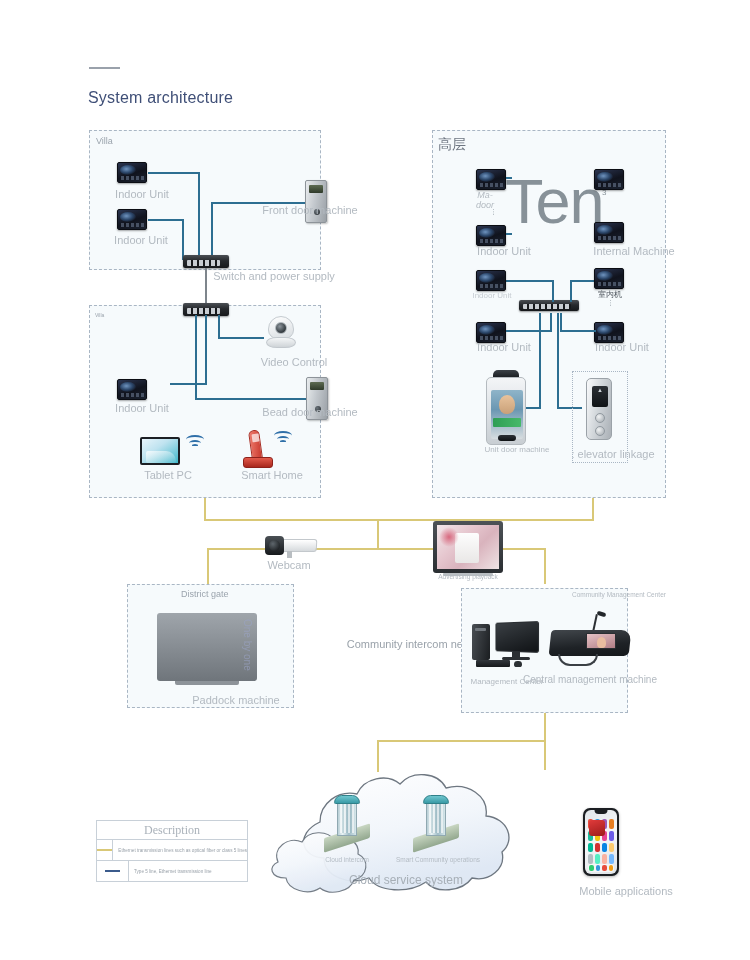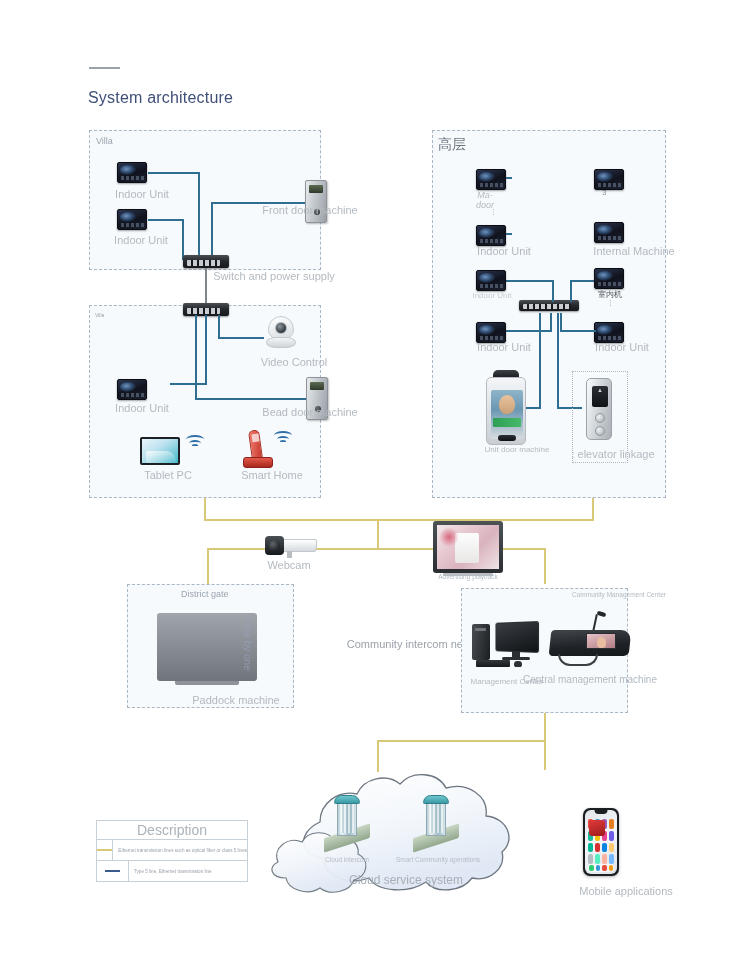--- a/index.html
+++ b/index.html
@@ -446,21 +446,21 @@
 
   
   .legend {
     position:absolute; left:96px; top:820px; width:152px;
     border:1px solid #c8d0d8; background:#fff;
   }
   .legend .lrow { display:flex; border-top:1px solid #c8d0d8; height:21px; align-items:center; }
   .legend .lrow:first-child { border-top:none; }
   .legend .lhead {
     height:18px; display:flex; align-items:center; justify-content:center;
-    font-size:14px; color:#aab2ba;
+    font-size:12px; color:#aab2ba;font-family:Liberation Serif, serif;
   }
   .legend .sw { width:32px; display:flex; align-items:center; justify-content:center;
                 border-right:1px solid #c8d0d8; height:100%; }
   .legend .sw i { display:block; width:15px; height:2px; }
   .legend .ltxt { flex:1; padding-left:5px; font-size:4.6px; color:#9aa2aa; white-space:nowrap; }
 
   
   .cc { transform: translateX(-50%); }
 </style>
 </head>
@@ -535,20 +535,21 @@
   <div class="wifi" style="left:274px; top:430px;">
     <i></i>
       <i></i>
       <i></i>
   </div>
   <div class="cap cc" style="left:272px; top:469px;">Smart Home</div>
 
   <div class="panel" style="left:432px; top:130px; width:234px; height:368px;"></div>
   <div class="panel-label cn" style="left:438px; top:136px;">高层</div>
 
+  <div class="wm-ten">Ten</div>
   <div class="wm-sup">3</div>
 
   <div class="indoor" style="left:476px; top:169px;"></div>
   <div class="cap" style="left:476px; top:190px; font-size:9px; line-height:10px;font-style:italic;">
     <span>Ma-</span><br>
     <span>door</span>
   </div>
   <div class="ln lnh" style="left:506px; top:177px; width:6px;"></div>
 
   <div class="indoor" style="left:594px; top:169px;"></div>

